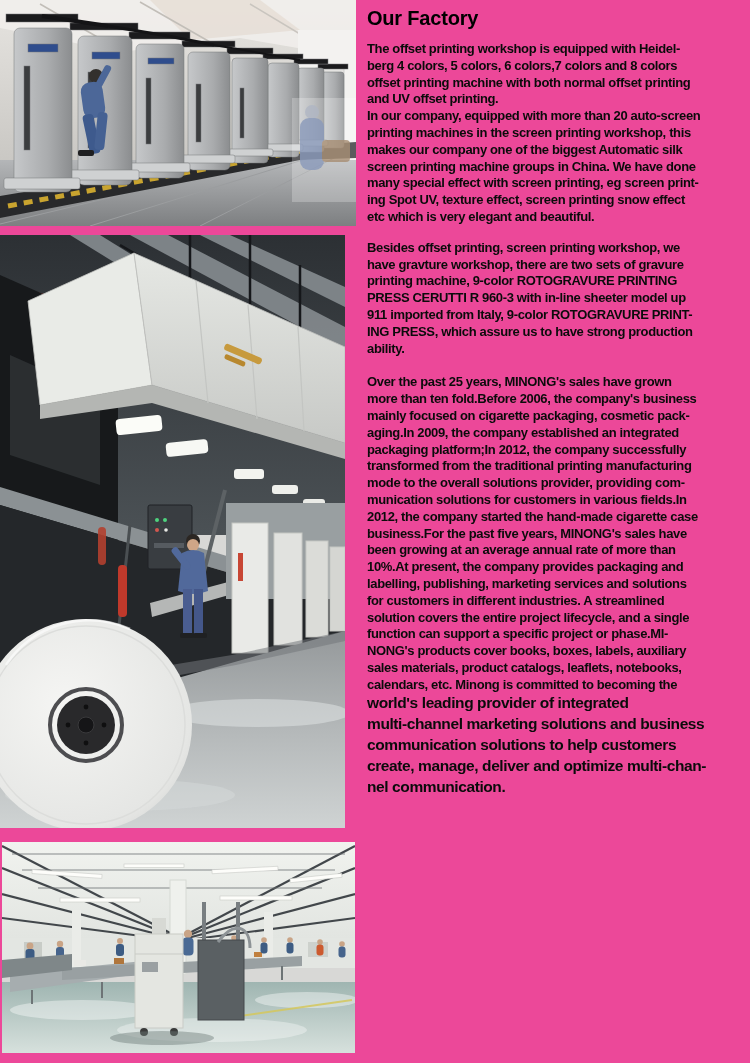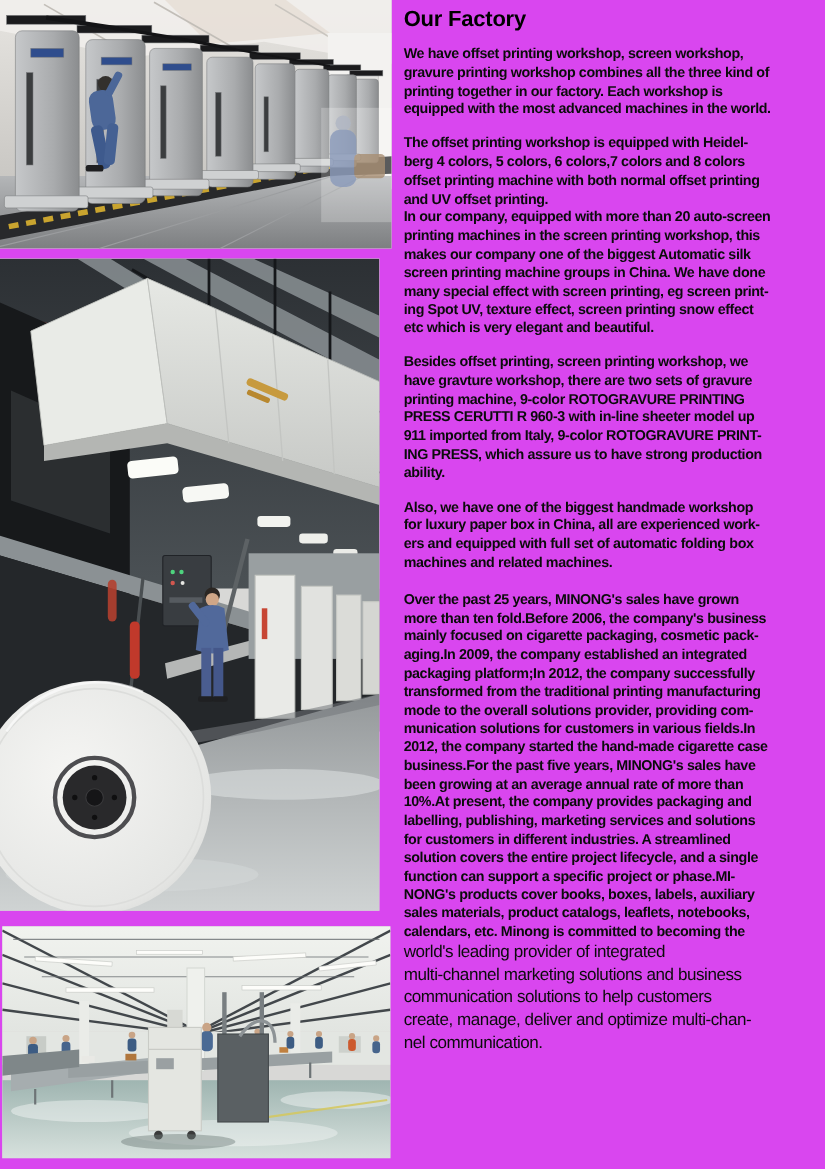--- a/index.html
+++ b/index.html
@@ -1,39 +1,39 @@
 <!DOCTYPE html>
 <html><head>
 <meta charset="utf-8">
 <style>
   * { margin:0; padding:0; box-sizing:border-box; }
   html,body { background:#ffffff; }
   .page {
-    position:relative; width:750px; height:1063px; background:#d946ef;
+    position:relative; width:750px; height:1063px; background:#ec4899;
     overflow:hidden; font-family:"Liberation Sans", sans-serif; color:#0b0b0b;
   }
   .photo { position:absolute; overflow:hidden; background:#d8d8d6; }
   .photo svg { display:block; width:100%; height:100%; }
   .photo1 { left:0;   top:0;     width:356px; height:226px; }
   .photo2 { left:0;   top:235px; width:345px; height:593px; }
   .photo3 { left:2px; top:842px; width:353px; height:211px; }
   .content { position:absolute; left:367px; top:0; width:381px; padding-top:7px; }
   .content h1 {
     font-size:20px; line-height:22px; font-weight:bold; letter-spacing:-0.2px;
     margin:0 0 12px 0; color:#000;
   }
   .para {
     font-size:13px; line-height:16.8px; font-weight:bold; color:#0b0b0b;
     white-space:pre; letter-spacing:-0.35px; margin:0 0 14px 0;
   }
   .para:last-child { margin-bottom:0;margin-top:17px; }
   .history-normal { display:block; }
   .closing-highlight {
     display:block; font-size:15.5px; line-height:20.8px; letter-spacing:-0.4px;
-    font-weight:normal; white-space:pre;
+    font-weight:bold; white-space:pre;
   }
 </style>
 </head>
 <body>
 
 <div class="page">
 
   <figure class="photo photo1" aria-label="Offset printing workshop with a row of press towers and technicians in blue uniforms">
     <svg viewBox="0 0 356 226" preserveAspectRatio="none">
       <defs>
@@ -358,46 +358,38 @@
         <rect x="140" y="120" width="16" height="10" fill="#9aa0a2"></rect>
         <circle cx="142" cy="190" r="4" fill="#3a3a3a"></circle>
           <circle cx="172" cy="190" r="4" fill="#3a3a3a"></circle>
         <ellipse cx="160" cy="196" rx="52" ry="7" fill="#6f7c7a" opacity="0.45"></ellipse>
       </g>
     </svg>
   </figure>
 
   <main class="content">
     <h1>Our Factory</h1>
-    <p class="para">We have offset printing workshop, screen workshop,
-gravure printing workshop combines all the three kind of
-printing together in our factory. Each workshop is
-equipped with the most advanced machines in the world.</p>
     <p class="para">The offset printing workshop is equipped with Heidel-
 berg 4 colors, 5 colors, 6 colors,7 colors and 8 colors
 offset printing machine with both normal offset printing
 and UV offset printing.
 In our company, equipped with more than 20 auto-screen
 printing machines in the screen printing workshop, this
 makes our company one of the biggest Automatic silk
 screen printing machine groups in China. We have done
 many special effect with screen printing, eg screen print-
 ing Spot UV, texture effect, screen printing snow effect
 etc which is very elegant and beautiful.</p>
     <p class="para">Besides offset printing, screen printing workshop, we
 have gravture workshop, there are two sets of gravure
 printing machine, 9-color ROTOGRAVURE PRINTING
 PRESS CERUTTI R 960-3 with in-line sheeter model up
 911 imported from Italy, 9-color ROTOGRAVURE PRINT-
 ING PRESS, which assure us to have strong production
 ability.</p>
-    <p class="para">Also, we have one of the biggest handmade workshop
-for luxury paper box in China, all are experienced work-
-ers and equipped with full set of automatic folding box
-machines and related machines.</p>
     <p class="para"><span class="history-normal">Over the past 25 years, MINONG's sales have grown
 more than ten fold.Before 2006, the company's business
 mainly focused on cigarette packaging, cosmetic pack-
 aging.In 2009, the company established an integrated
 packaging platform;In 2012, the company successfully
 transformed from the traditional printing manufacturing
 mode to the overall solutions provider, providing com-
 munication solutions for customers in various fields.In
 2012, the company started the hand-made cigarette case
 business.For the past five years, MINONG's sales have

